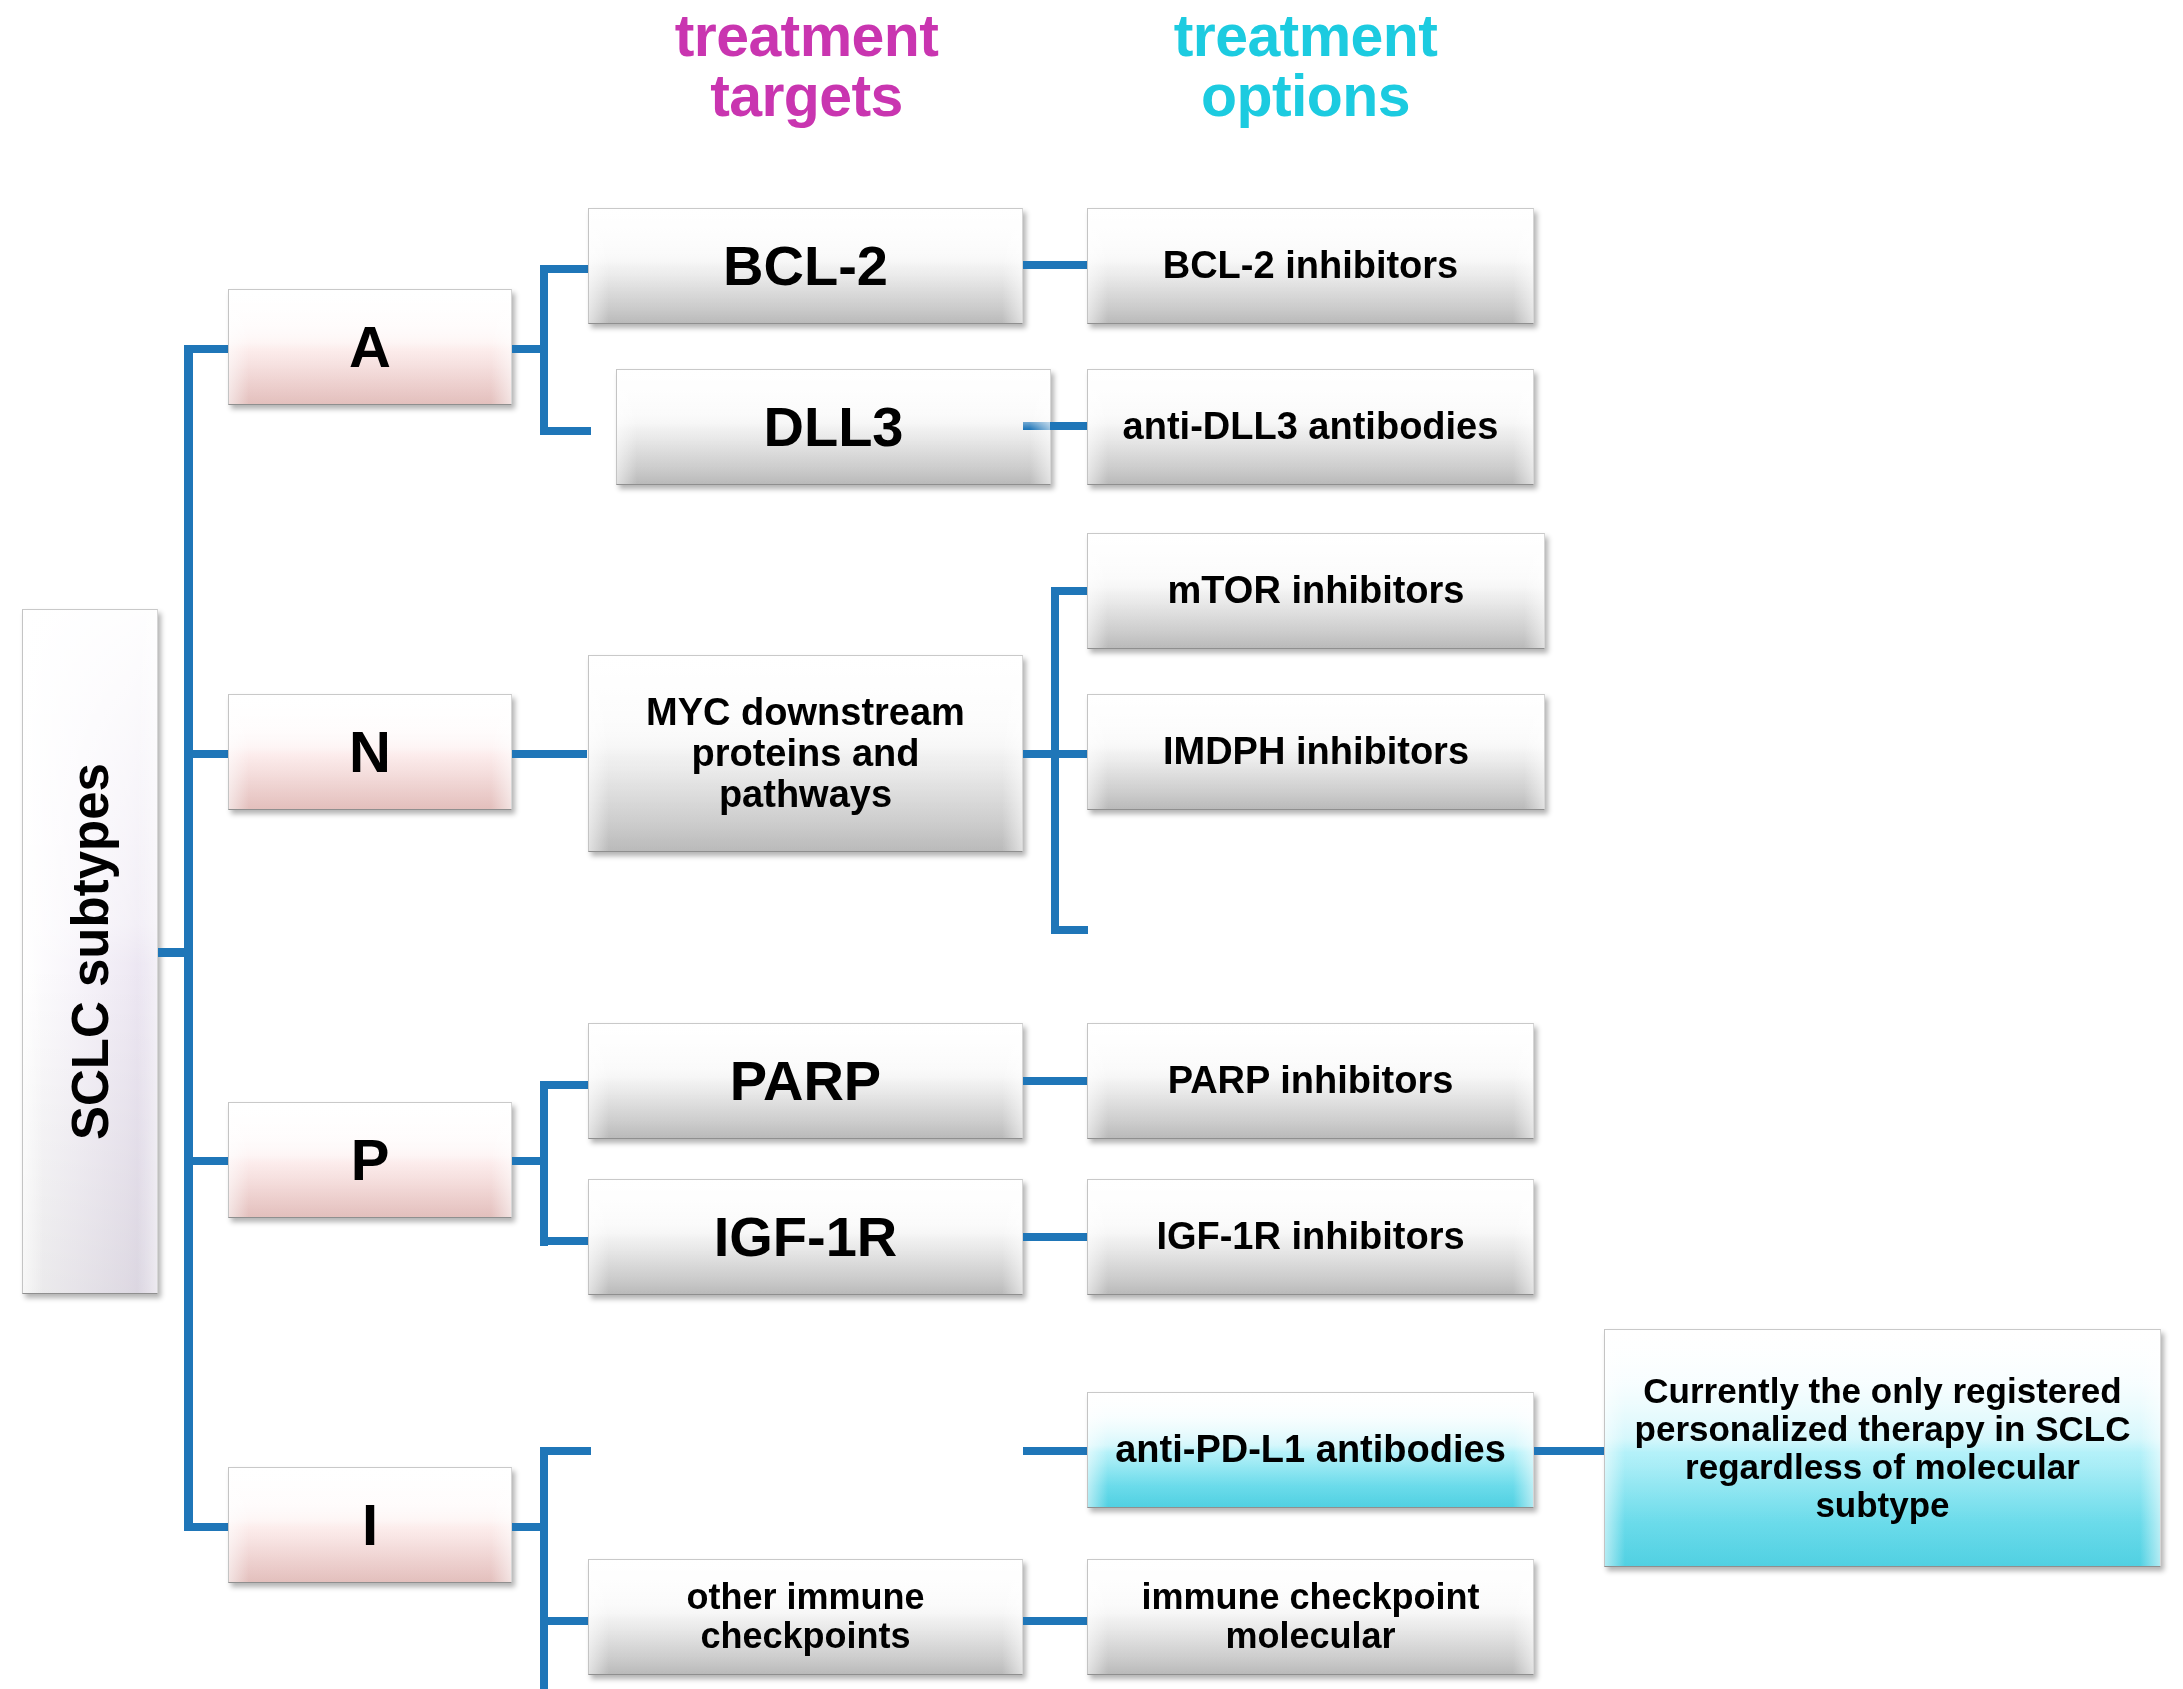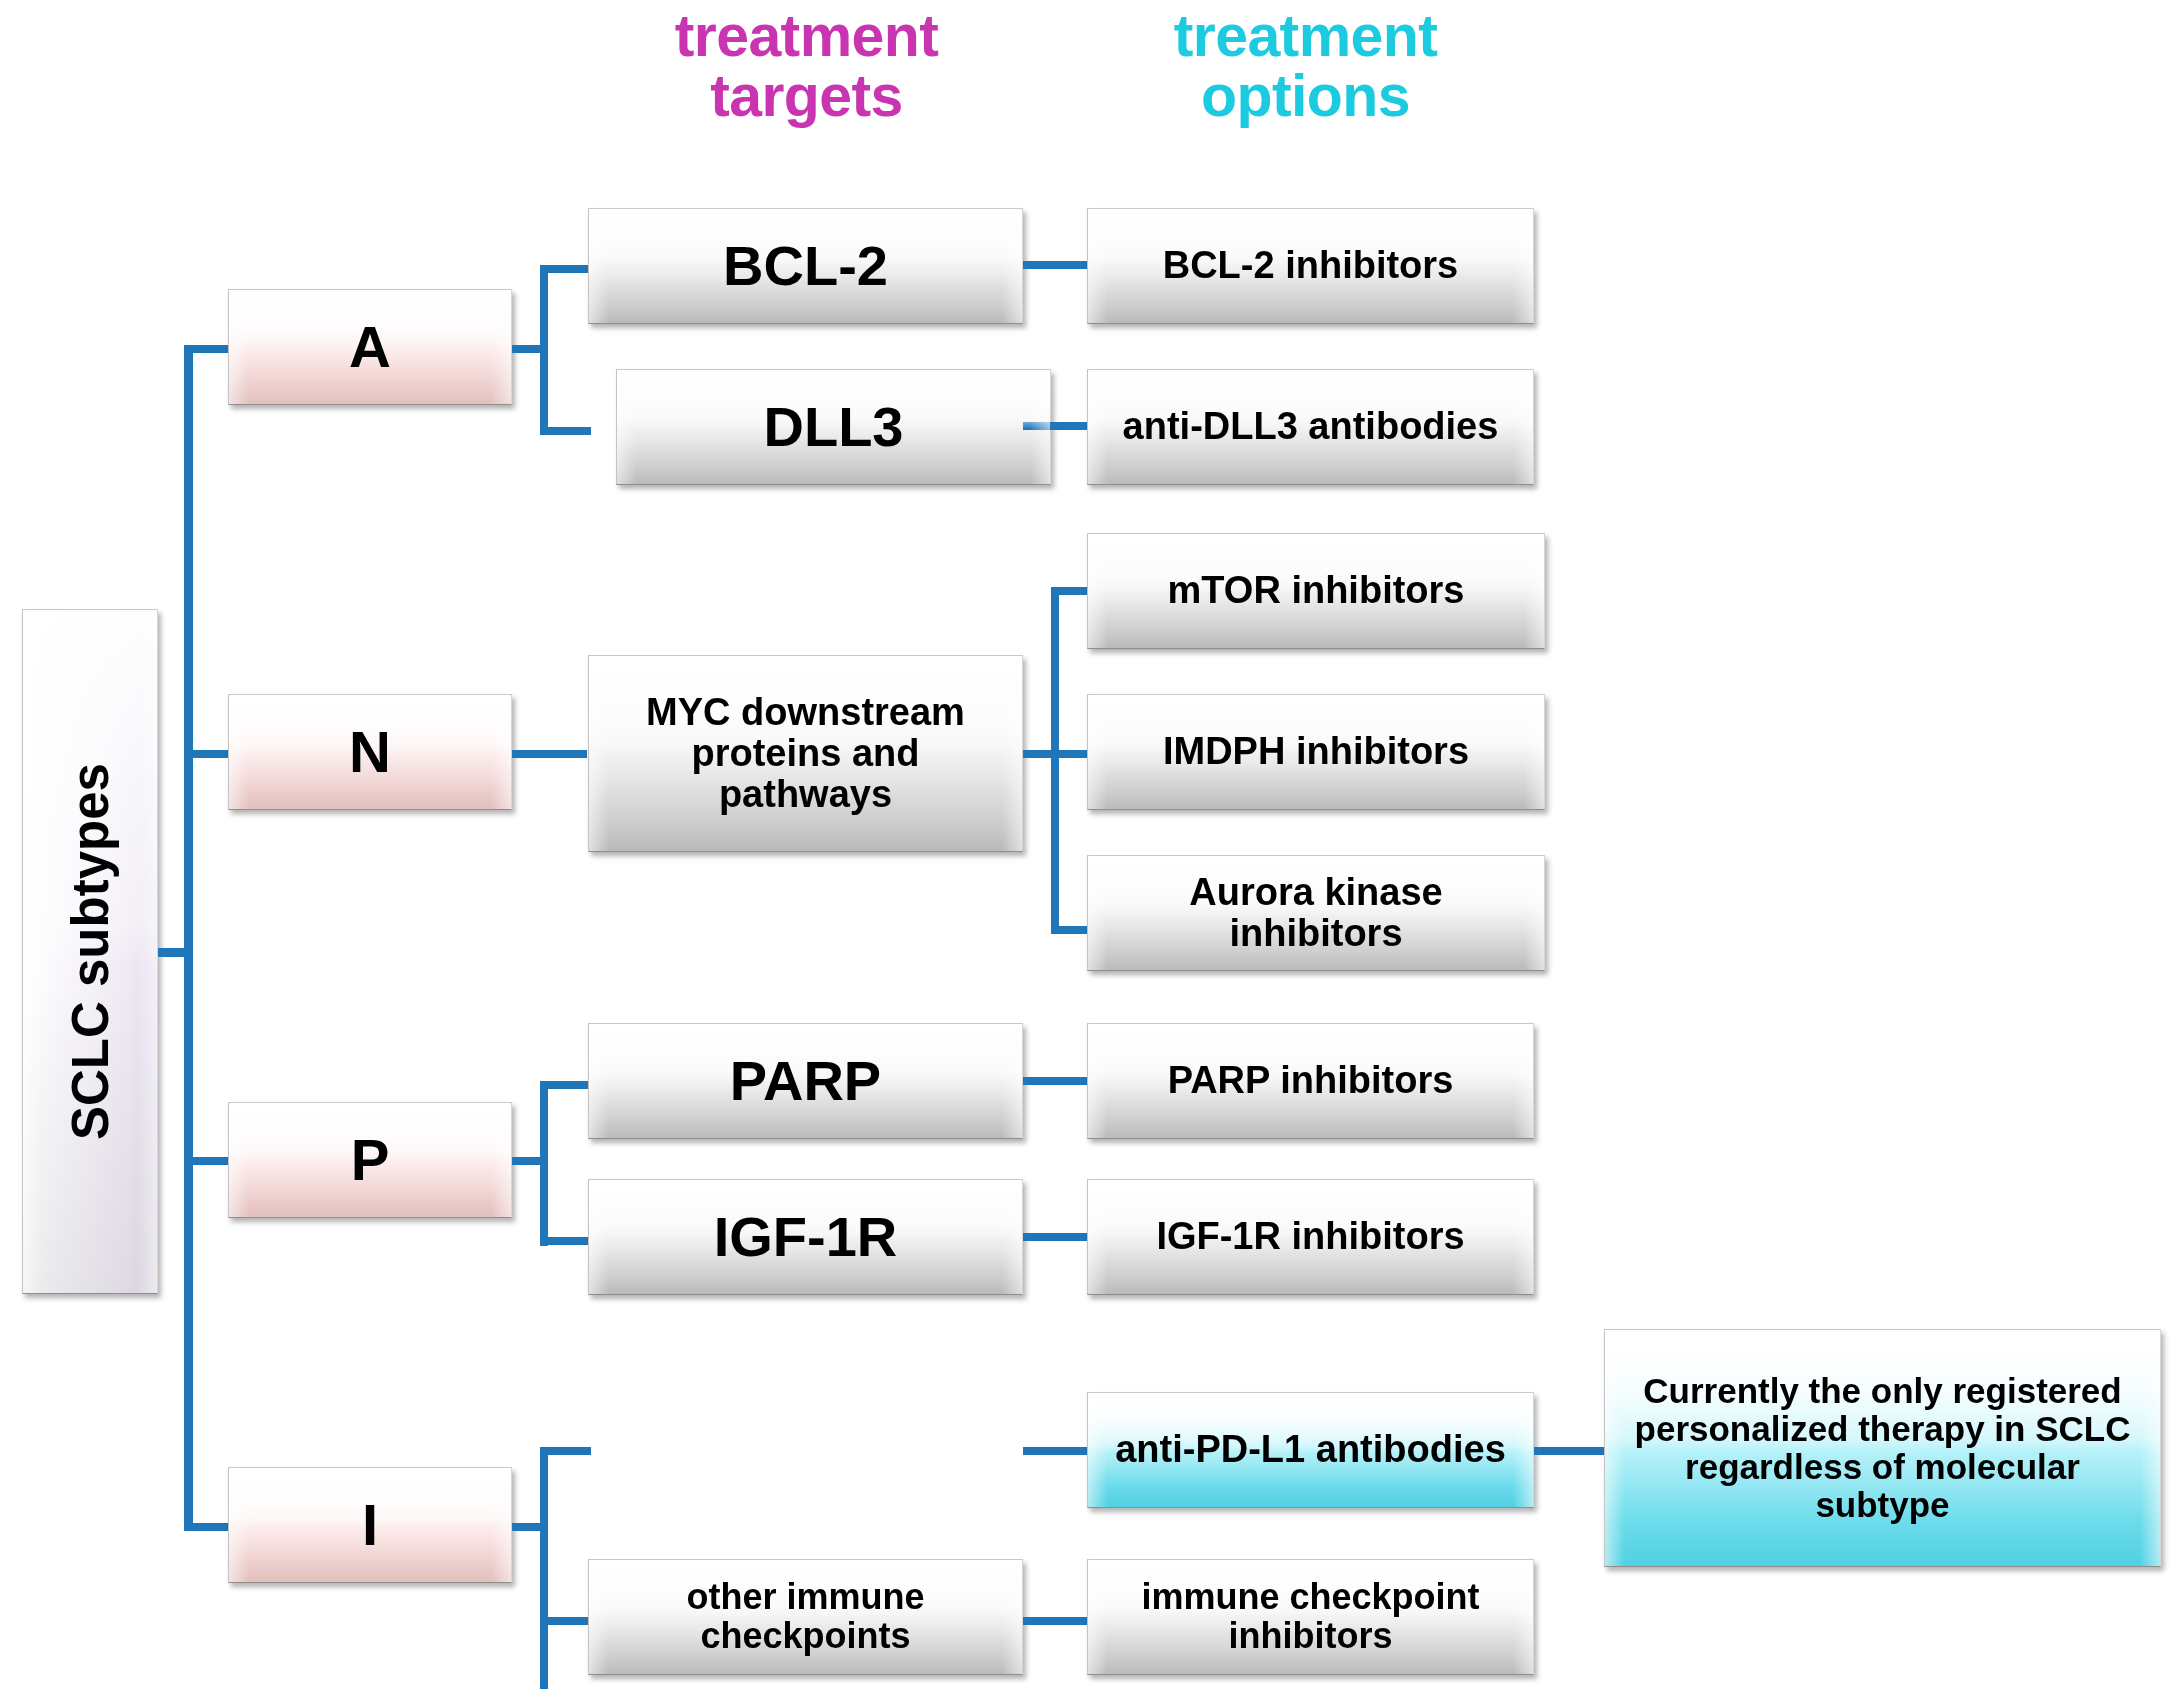--- a/index.html
+++ b/index.html
@@ -163,23 +163,20 @@
   <div class="ln h" style="left:1051px;top:587px;width:37px;"></div>
   <div class="ln h" style="left:1051px;top:750px;width:37px;"></div>
   <div class="ln h" style="left:1051px;top:926px;width:37px;"></div>
 
   <div class="box gray sz-mid" style="left:1087px;top:533px;width:458px;height:116px;">
     <span class="lbl">mTOR inhibitors</span>
   </div>
   <div class="box gray sz-mid" style="left:1087px;top:694px;width:458px;height:116px;">
     <span class="lbl">IMDPH inhibitors</span>
   </div>
-  <div class="box gray sz-mid" style="left:1087px;top:855px;width:458px;height:116px;">
-    <span class="lbl">Aurora kinase inhibitors</span>
-  </div>
 
   <div class="ln h" style="left:512px;top:1157px;width:36px;"></div>
   <div class="ln v" style="left:540px;top:1081px;height:165px;"></div>
   <div class="ln h" style="left:540px;top:1081px;width:51px;"></div>
   <div class="ln h" style="left:540px;top:1237px;width:51px;"></div>
 
   <div class="box gray sz-big" style="left:588px;top:1023px;width:435px;height:116px;">
     <span class="lbl">PARP</span>
   </div>
   <div class="box gray sz-big" style="left:588px;top:1179px;width:435px;height:116px;">
@@ -205,21 +202,21 @@
     <span class="lbl">other immune checkpoints</span>
   </div>
 
   <div class="ln h" style="left:1023px;top:1447px;width:65px;"></div>
   <div class="ln h" style="left:1023px;top:1617px;width:65px;"></div>
 
   <div class="box cyan sz-mid" style="left:1087px;top:1392px;width:447px;height:116px;">
     <span class="lbl">anti-PD-L1 antibodies</span>
   </div>
   <div class="box gray sz-small" style="left:1087px;top:1559px;width:447px;height:116px;">
-    <span class="lbl">immune checkpoint inhibitors</span>
+    <span class="lbl">immune checkpoint molecular</span>
   </div>
 
   <div class="ln h" style="left:1534px;top:1447px;width:70px;"></div>
 
   <div class="box cyan sz-note" style="left:1604px;top:1329px;width:557px;height:238px;">
     <span class="lbl">Currently the only registered personalized therapy in SCLC regardless of molecular subtype</span>
   </div>
 
 </div>
 

